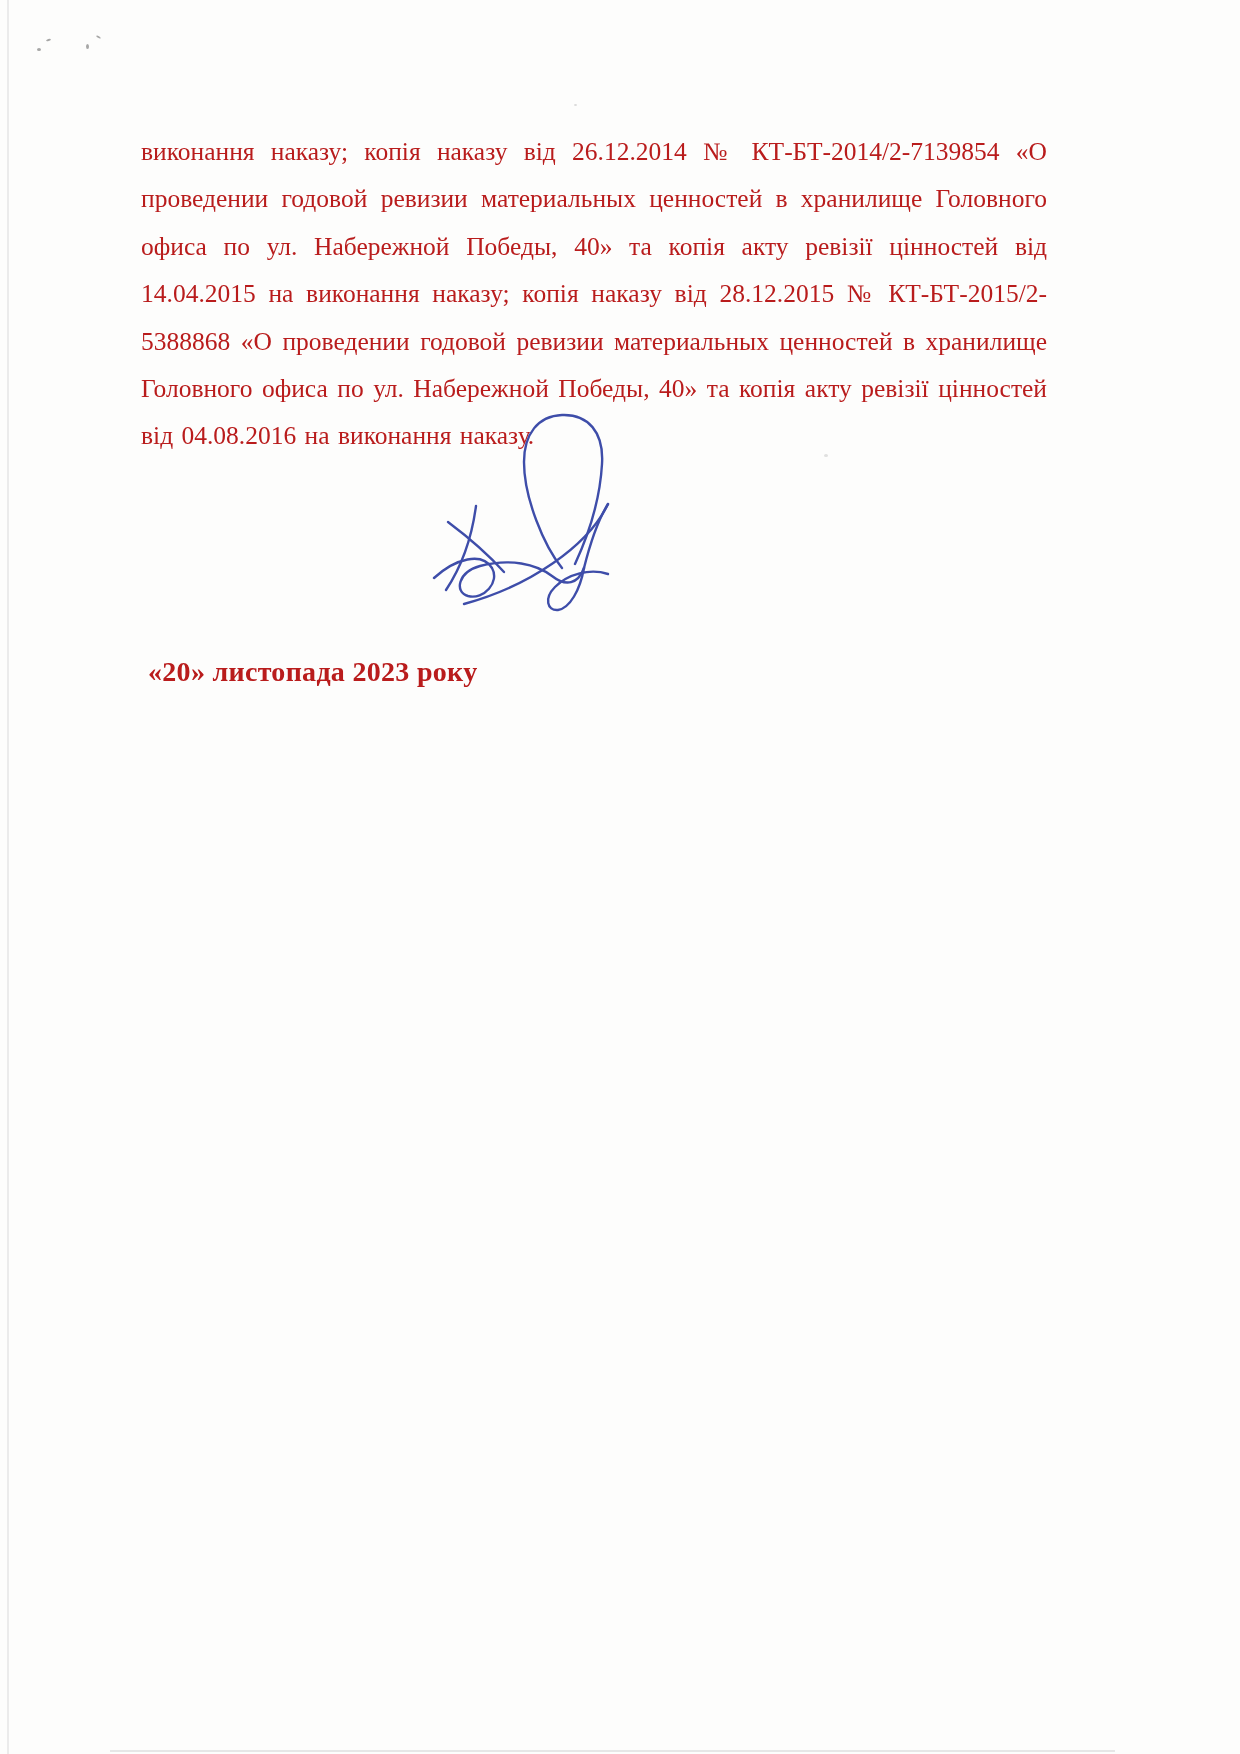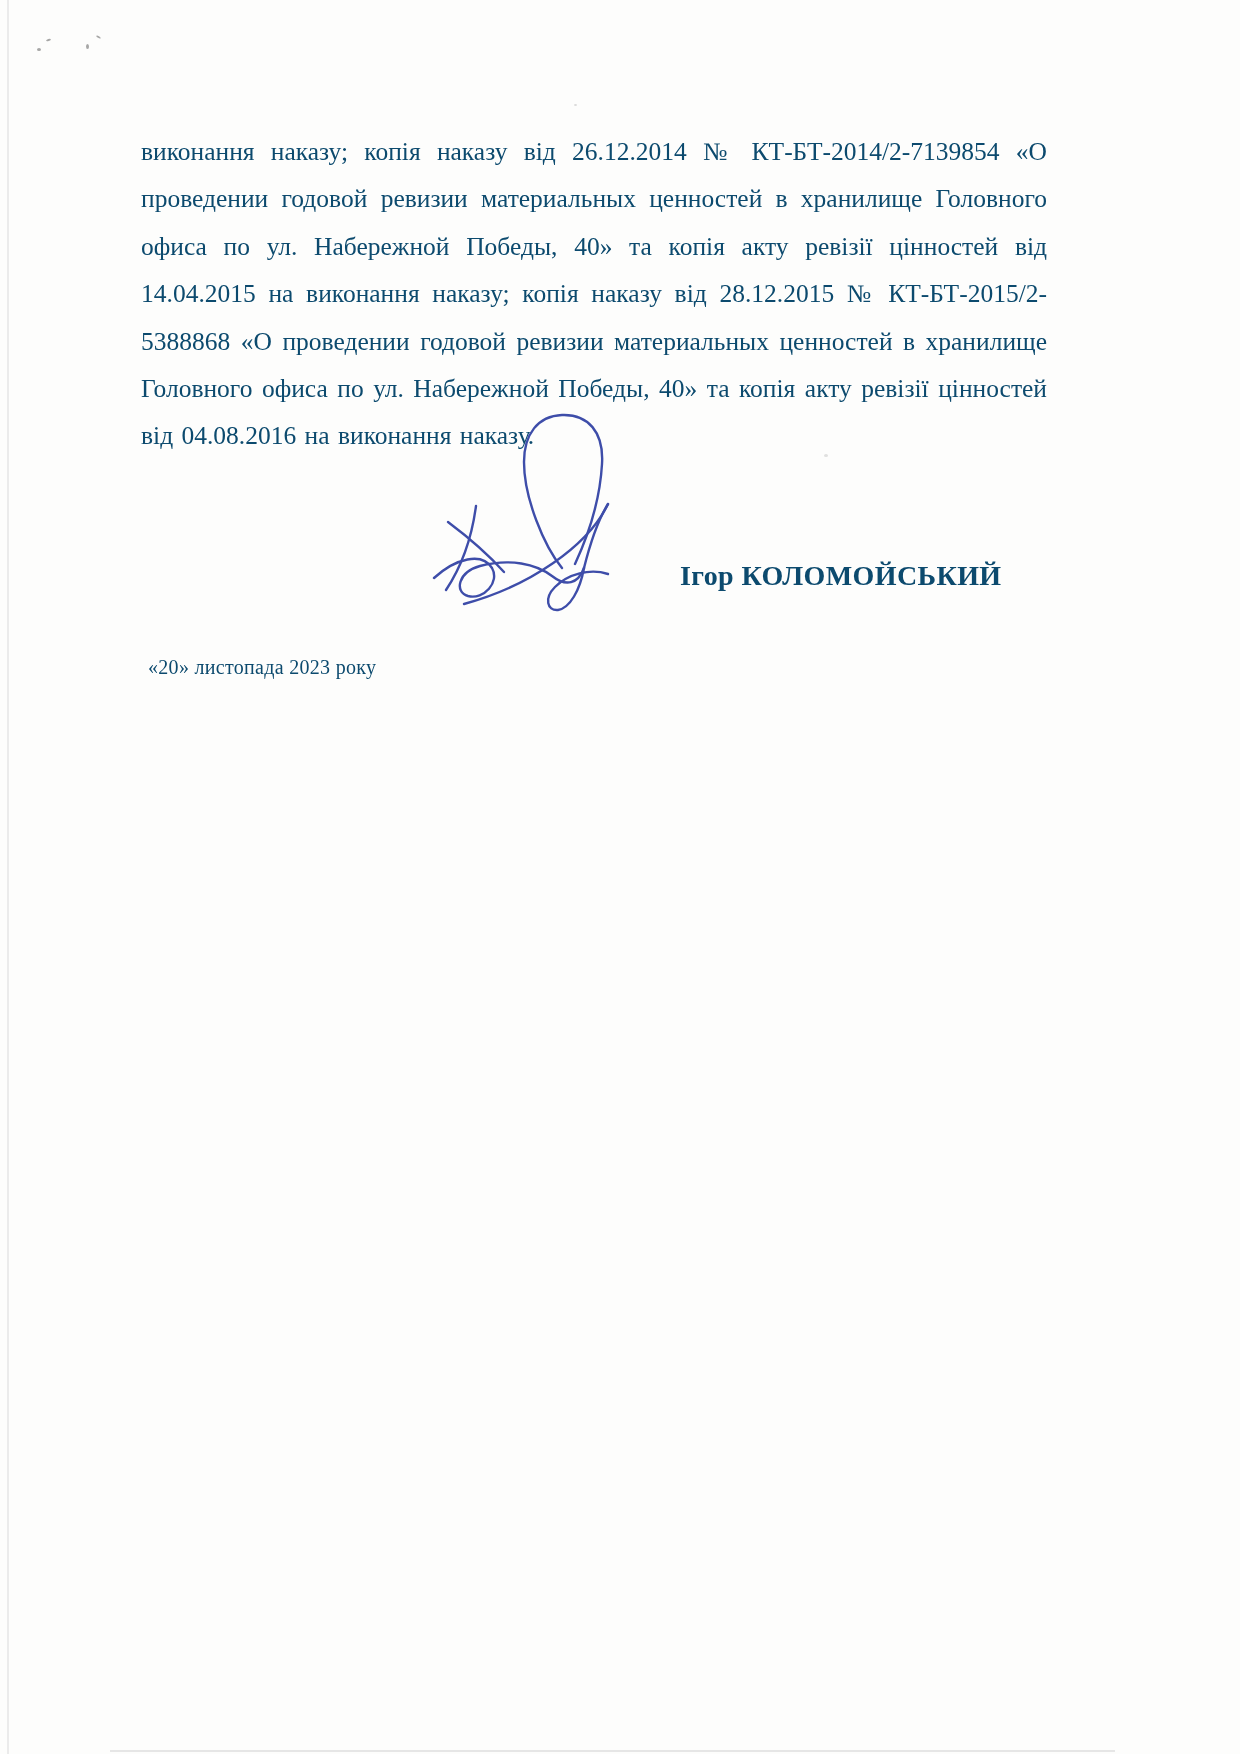--- a/index.html
+++ b/index.html
@@ -7,21 +7,21 @@
     padding: 0;
     background: #ffffff;
   }
   .page {
     position: relative;
     width: 1240px;
     height: 1754px;
     background: #fdfdfc;
     overflow: hidden;
     font-family: "Liberation Serif", "DejaVu Serif", serif;
-    color: #0c4a6e;
+    color: #b91c1c;
   }
   
   .edge-left {
     position: absolute;
     left: 7px; top: 0;
     width: 2px; height: 100%;
     background: #dcdcdc;
     opacity: 0.55;
   }
   .edge-bottom {
@@ -69,22 +69,22 @@
     top: 560px;
     font-size: 28px;
     font-weight: bold;
     letter-spacing: 0.4px;
     white-space: nowrap;
   }
   .date-line {
     position: absolute;
     left: 148px;
     top: 656px;
-    font-size: 20px;
-    font-weight: normal;
+    font-size: 28px;
+    font-weight: bold;
     letter-spacing: 0.3px;
     white-space: nowrap;
   }
 </style>
 </head>
 <body>
 
 <div class="page">
 
   <div class="edge-left"></div>
@@ -117,17 +117,16 @@
 
         <path d="M 22 172 C 44 152, 70 146, 80 162 C 88 176, 72 194, 56 190 C 42 186, 46 166, 68 160 C 98 152, 124 158, 140 170 C 154 181, 166 178, 172 162"></path>
         <path d="M 172 162 C 178 138, 186 114, 196 98"></path>
         <path d="M 172 162 C 168 184, 158 202, 146 204 C 135 205, 132 192, 143 181 C 156 168, 178 162, 196 168"></path>
 
         <path d="M 196 98 C 176 140, 118 180, 52 198"></path>
       </g>
     </svg>
   </div>
 
-  <div class="signatory">Ігор КОЛОМОЙСЬКИЙ</div>
 
   <div class="date-line">«20» листопада 2023 року</div>
 
 </div>
 
 </body></html>

